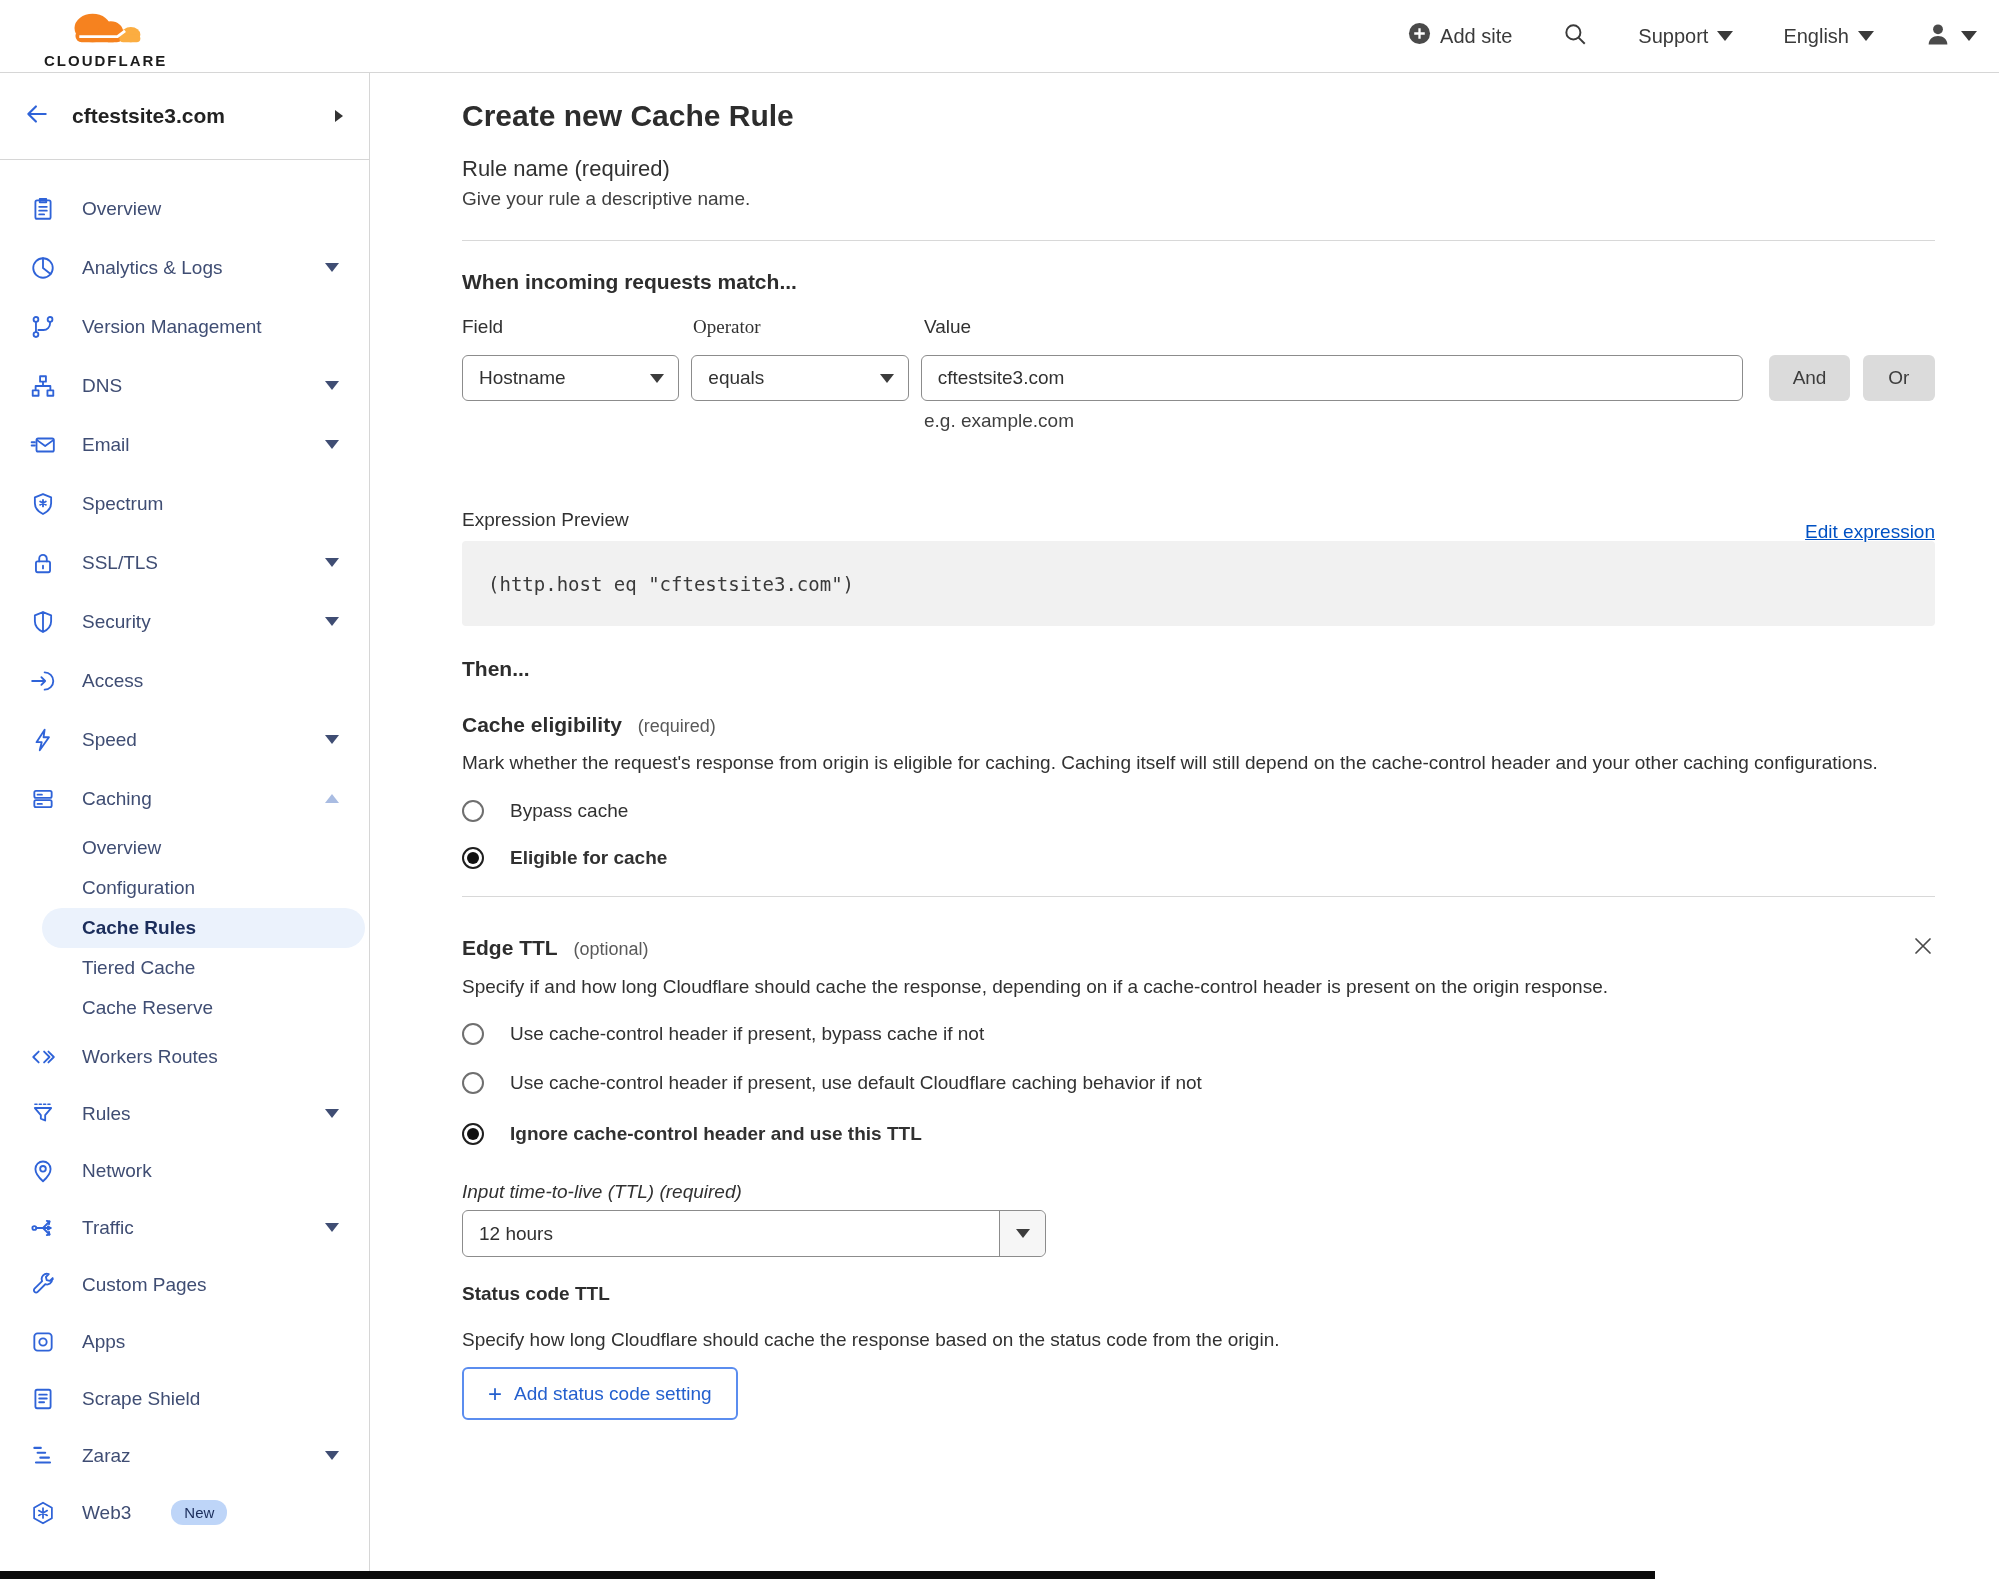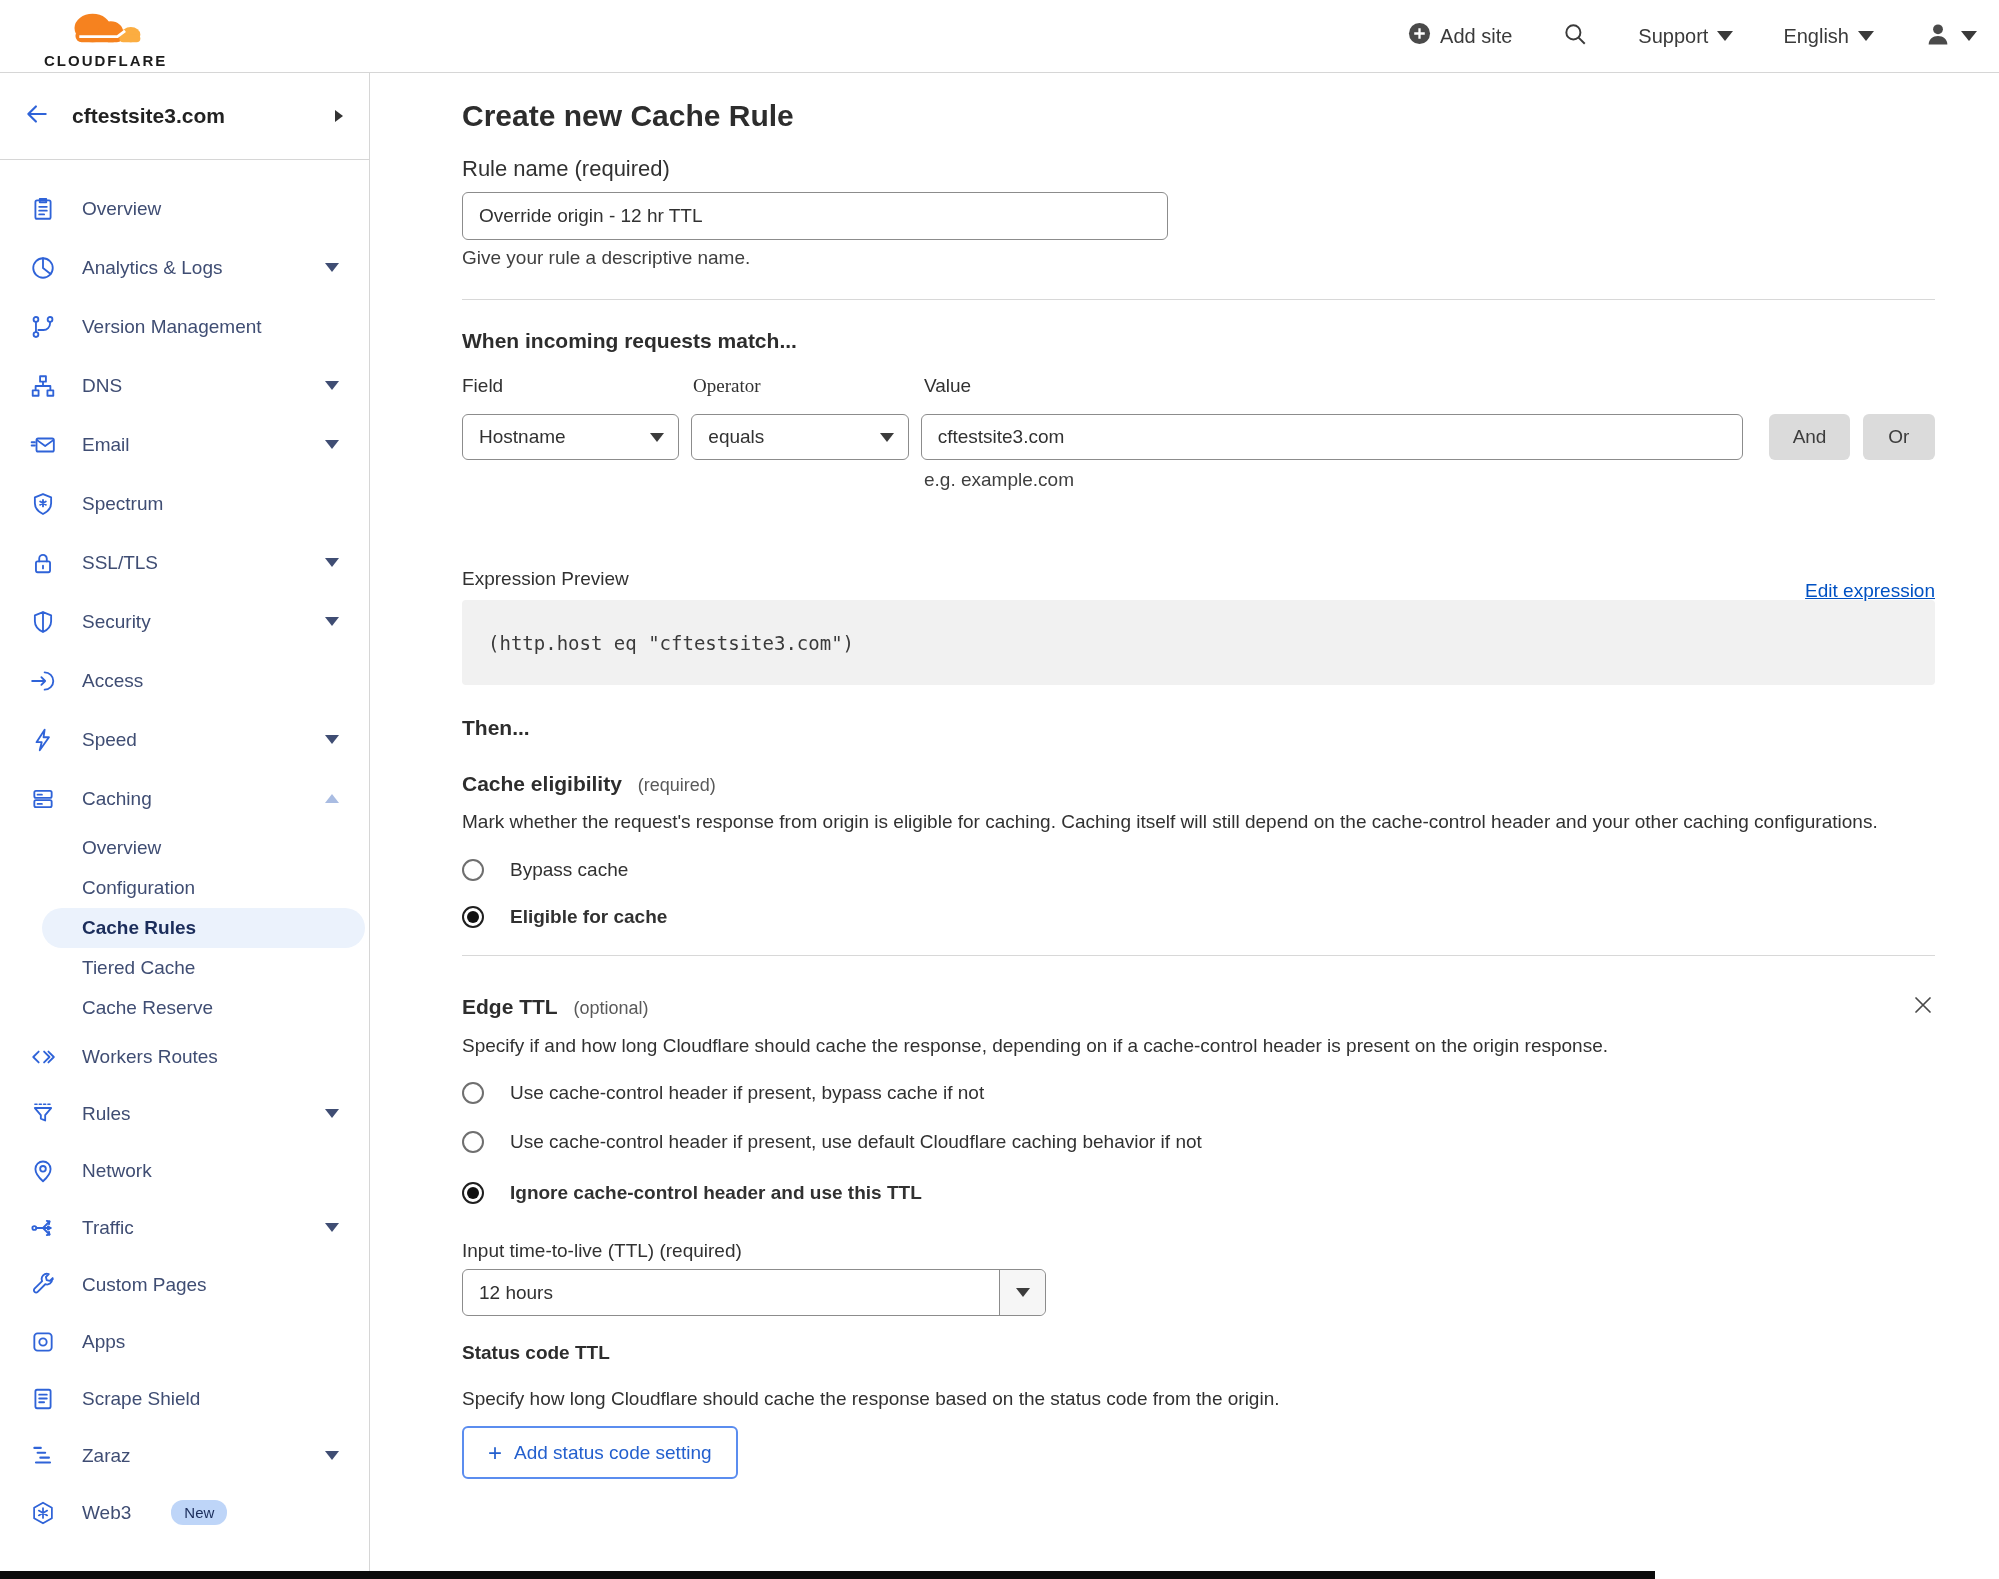--- a/index.html
+++ b/index.html
@@ -68,21 +68,21 @@
   .desc { margin-top:9px; font-size:19px; line-height:27.5px; color:#313131; max-width:1450px; }
   .desc.narrow { max-width:1190px; margin-top:10px; }
   .radio-row { display:flex; align-items:center; gap:26px; margin-top:23px; cursor:pointer; }
   .radio { width:22px; height:22px; border-radius:50%; border:2px solid #6f6f6f; background:#fff; flex:0 0 22px; position:relative; }
   .radio.on { border-color:#1f1f1f; }
   .radio.on::after { content:""; position:absolute; left:3px; top:3px; width:12px; height:12px; border-radius:50%; background:#111; }
   .radio-label { font-size:19px; color:#313131; }
   .radio-label.bold { font-weight:bold; }
   .edge-head-row { position:relative; margin-top:37px; font-size:21px; line-height:27px; }
   .close-x { position:absolute; right:-4px; top:-2px; width:30px; height:30px; cursor:pointer; color:#4a4a4a; }
-  .ttl-label { margin-top:35px; font-size:19px; line-height:24px; color:#313131; }
+  .ttl-label { margin-top:35px; font-size:19px; line-height:24px; color:#313131;font-style:italic; }
   .ttl-select { margin-top:6px; width:584px; height:47px; border:1px solid var(--border-input); border-radius:6px; background:#fff; display:flex; align-items:center; font-size:19px; color:#313131; cursor:pointer; }
   .ttl-text { flex:1; padding:0 16px; }
   .ttl-arrow-box { width:46px; height:100%; border-left:1px solid var(--border-input); background:#f6f6f6; border-radius:0 6px 6px 0; display:flex; align-items:center; justify-content:center; }
   .ttl-arrow-box .tri { width:0; height:0; border-left:7px solid transparent; border-right:7px solid transparent; border-top:9px solid #3c3c3c; }
   .status-head { margin-top:23px; font-size:19px; line-height:27px; font-weight:bold; color:#2d2d2d; }
   .status-desc { margin-top:19px; font-size:19px; line-height:27px; color:#313131; }
   .add-btn { margin-top:14px; display:inline-flex; align-items:center; gap:12px; height:53px; padding:0 24px; background:#fff; border:2px solid var(--btn-blue-border); border-radius:6px; color:var(--btn-blue-fg); font-size:19px; font-family:"Liberation Sans",sans-serif; cursor:pointer; }
   .plus-glyph { font-size:24px; line-height:1; font-weight:normal; }
   .bottom-bar { position:absolute; left:0; bottom:0; width:1655px; height:8px; background:#0b0b0b; }
 </style>
@@ -388,21 +388,20 @@
           <span class="badge">New</span>
         </div>
 
       </nav>
     </aside>
 
     <main class="content">
       <h1 class="page-title">Create new Cache Rule</h1>
 
       <div class="field-label">Rule name (required)</div>
-      <input class="text-input" type="text" value="Override origin - 12 hr TTL" style="">
       <div class="helper">Give your rule a descriptive name.</div>
 
       <hr class="hr">
 
       <h2 class="sec-head">When incoming requests match...</h2>
 
       <div class="match-grid">
         <span class="col-field">Field</span>
         <span class="col-op">Operator</span>
         <span>Value</span>

